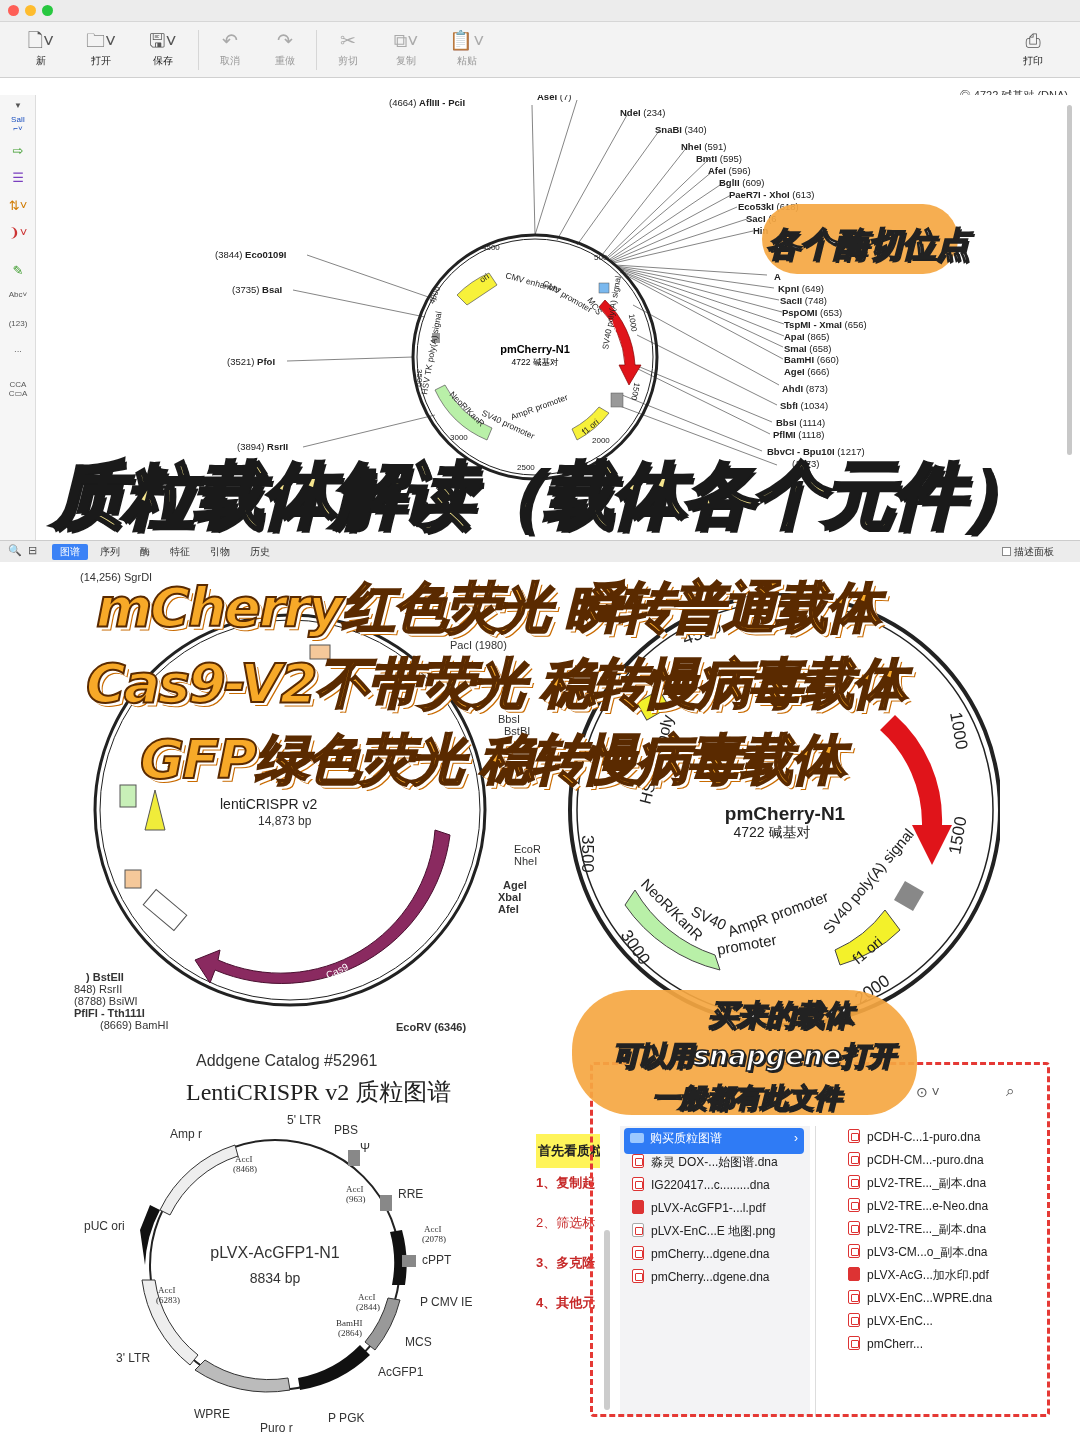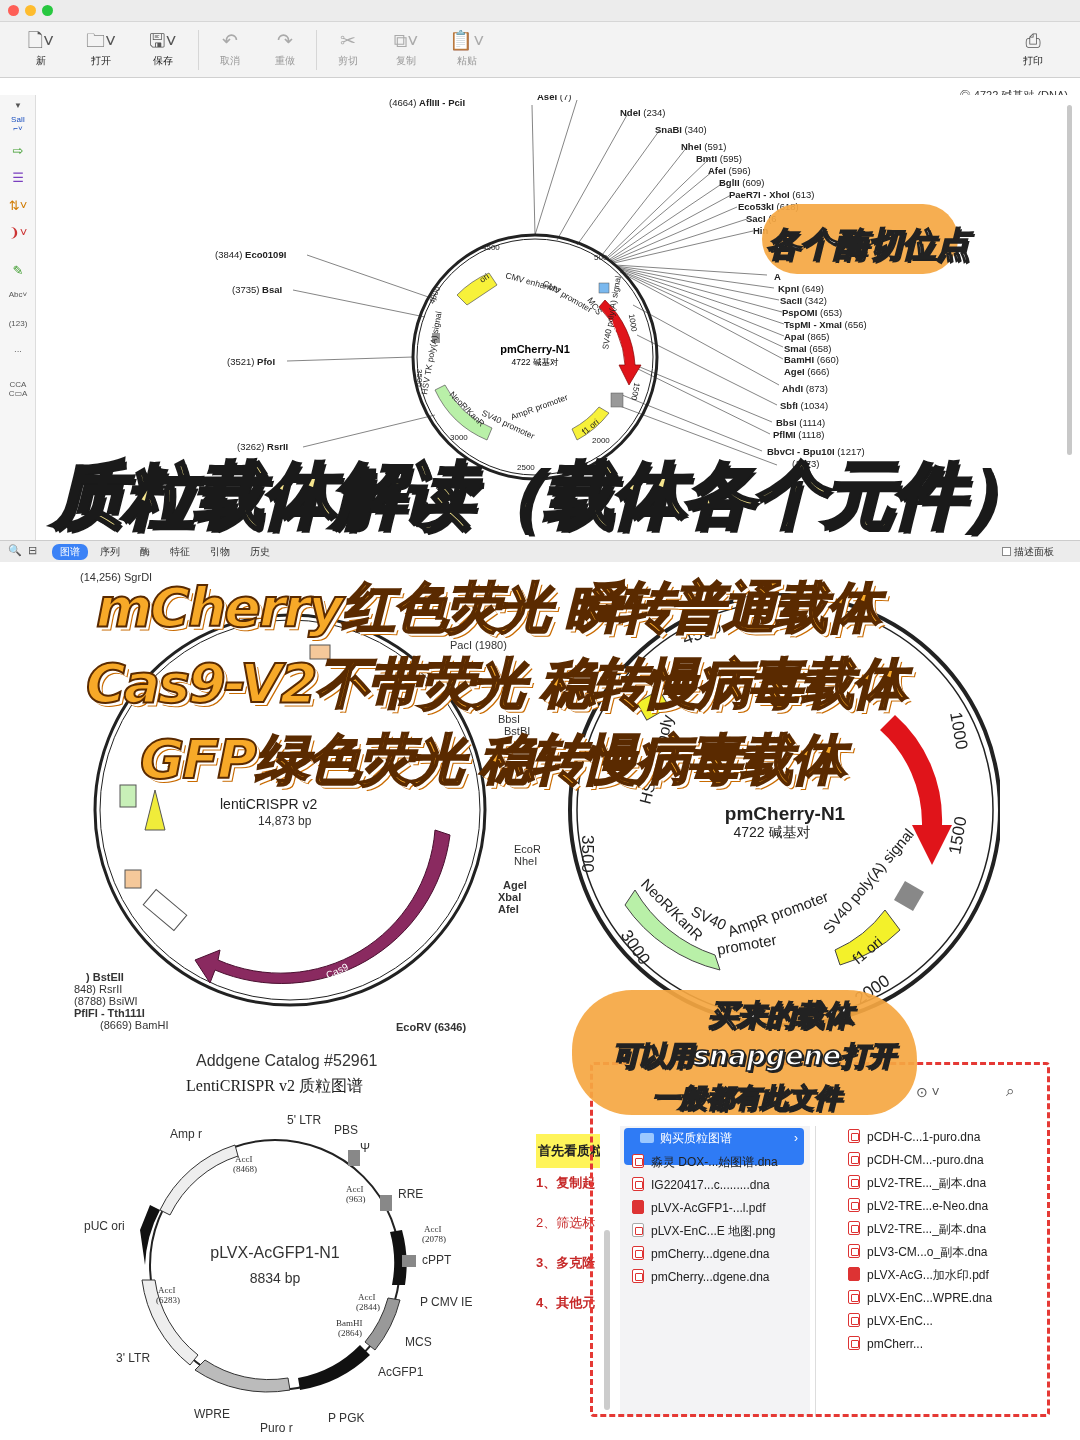--- a/index.html
+++ b/index.html
@@ -15,21 +15,21 @@
 .tb.dis{color:#999}.tb.dis .ic{color:#aaa}
 .tbsep{top:8px;width:1px;height:40px;background:#d6d6d6}
 .infobar{left:0;top:78px;width:1080px;height:17px;background:#fff}
 .leftbar{left:0;top:95px;width:36px;height:445px;background:#f6f6f6;border-right:1px solid #ddd}
 .lbi{left:6px;width:24px;height:18px;font-size:13px;text-align:center;color:#555}
 .maparea{left:37px;top:95px;width:1035px;height:445px;background:#fff;overflow:hidden}
 .elabel{font-size:9.5px;color:#222;white-space:nowrap}
 .elabel b{font-weight:bold}
 .tabsbar{left:0;top:540px;width:1080px;height:22px;background:#ececec;border-top:1px solid #ccc}
 .tab{top:3px;height:16px;font-size:10px;line-height:16px;padding:0 8px;color:#333}
-.tab.active{background:#3b82f6;color:#fff;border-radius:7px}
+.tab.active{background:#3b82f6;color:#fff;border-radius:2px}
 
 .bigtitle{left:10px;top:448px;width:1065px;text-align:center;font-size:72px;font-weight:bold;color:#f6e58d;letter-spacing:-2px;
  -webkit-text-stroke:3px #1a1a1a;text-shadow:3px 3px 0 #1a1a1a;font-style:italic;font-family:"DejaVu Sans",sans-serif}
 .blob{border-radius:40px;background:#f5a742;opacity:.92}
 .ovtext{font-weight:bold;font-style:italic;color:#fff;-webkit-text-stroke:1.5px #222;text-shadow:2px 2px 0 #222;font-family:"DejaVu Sans",sans-serif;white-space:nowrap}
 .subtitle{font-size:54px;font-weight:bold;font-style:italic;color:#f7a928;-webkit-text-stroke:2px #5a2a00;text-shadow:3px 3px 0 #fff,4px 4px 0 #c86a00;white-space:nowrap;letter-spacing:-2px;font-family:"DejaVu Sans",sans-serif}
 
 .finder{left:590px;top:1062px;width:460px;height:355px;border:3px dashed #e53935;border-radius:4px}
 .fsidebar{left:620px;top:1126px;width:190px;height:290px;background:#f3f3f5}
 .frow{font-size:12px;color:#222;height:23px;line-height:23px;white-space:nowrap}
@@ -182,36 +182,36 @@
       <text x="390" y="300" transform="rotate(-80 390 300)">HSV TK poly(A) signal</text>
     </g>
     <text x="498" y="258" font-size="11" font-weight="bold" text-anchor="middle" font-family="Liberation Sans, sans-serif">pmCherry-N1</text>
     <text x="498" y="270" font-size="8.5" text-anchor="middle" font-family="Liberation Sans, sans-serif">4722 碱基对</text>
   </svg>
 
   <div class="abs elabel" style="left:352px;top:2px"><span>(4664)</span> <b>AflIII - PciI</b></div>
   <div class="abs elabel" style="left:178px;top:154px"><span>(3844)</span> <b>Eco0109I</b></div>
   <div class="abs elabel" style="left:195px;top:189px"><span>(3735)</span> <b>BsaI</b></div>
   <div class="abs elabel" style="left:190px;top:261px"><span>(3521)</span> <b>PfoI</b></div>
-  <div class="abs elabel" style="left:200px;top:346px"><span>(3262)</span> <b>RsrII</b></div>
+  <div class="abs elabel" style="left:200px;top:346px"><span>(3894)</span> <b>RsrII</b></div>
 
   <div class="abs elabel" style="left:500px;top:-4px"><b>AseI</b> <span>(7)</span></div>
   <div class="abs elabel" style="left:583px;top:12px"><b>NdeI</b> <span>(234)</span></div>
   <div class="abs elabel" style="left:618px;top:29px"><b>SnaBI</b> <span>(340)</span></div>
   <div class="abs elabel" style="left:644px;top:46px"><b>NheI</b> <span>(591)</span></div>
   <div class="abs elabel" style="left:659px;top:58px"><b>BmtI</b> <span>(595)</span></div>
   <div class="abs elabel" style="left:671px;top:70px"><b>AfeI</b> <span>(596)</span></div>
   <div class="abs elabel" style="left:682px;top:82px"><b>BglII</b> <span>(609)</span></div>
   <div class="abs elabel" style="left:692px;top:94px"><b>PaeR7I - XhoI</b> <span>(613)</span></div>
   <div class="abs elabel" style="left:701px;top:106px"><b>Eco53kI</b> <span>(618)</span></div>
   <div class="abs elabel" style="left:709px;top:118px"><b>SacI</b> <span>(6</span></div>
   <div class="abs elabel" style="left:716px;top:130px"><b>Hin</b></div>
   <div class="abs elabel" style="left:737px;top:176px"><b>A</b></div>
   <div class="abs elabel" style="left:741px;top:188px"><b>KpnI</b> <span>(649)</span></div>
-  <div class="abs elabel" style="left:743px;top:200px"><b>SacII</b> <span>(342)</span></div>
+  <div class="abs elabel" style="left:743px;top:200px"><b>SacII</b> <span>(748)</span></div>
   <div class="abs elabel" style="left:745px;top:212px"><b>PspOMI</b> <span>(653)</span></div>
   <div class="abs elabel" style="left:747px;top:224px"><b>TspMI - XmaI</b> <span>(656)</span></div>
   <div class="abs elabel" style="left:747px;top:236px"><b>ApaI</b> <span>(865)</span></div>
   <div class="abs elabel" style="left:747px;top:248px"><b>SmaI</b> <span>(658)</span></div>
   <div class="abs elabel" style="left:747px;top:259px"><b>BamHI</b> <span>(660)</span></div>
   <div class="abs elabel" style="left:747px;top:271px"><b>AgeI</b> <span>(666)</span></div>
   <div class="abs elabel" style="left:745px;top:288px"><b>AhdI</b> <span>(873)</span></div>
   <div class="abs elabel" style="left:743px;top:305px"><b>SbfI</b> <span>(1034)</span></div>
   <div class="abs elabel" style="left:739px;top:322px"><b>BbsI</b> <span>(1114)</span></div>
   <div class="abs elabel" style="left:736px;top:334px"><b>PflMI</b> <span>(1118)</span></div>
@@ -262,21 +262,21 @@
     <text x="4" y="452" font-weight="bold">PflFI - Tth111I</text>
     <text x="30" y="464">(8669) BamHI</text>
     <text x="326" y="466" font-weight="bold">EcoRV (6346)</text>
     <text x="150" y="244" font-size="14" fill="#222">lentiCRISPR v2</text>
     <text x="188" y="260" font-size="12" fill="#333">14,873 bp</text>
     <text x="258" y="414" fill="#fff" font-size="10" transform="rotate(-25 258 414)">Cas9</text>
   </g>
 </svg>
 
 <div class="abs" style="left:196px;top:1052px;font-size:16px;font-weight:normal;color:#333">Addgene Catalog #52961</div>
-<div class="abs" style="left:186px;top:1076px;font-size:16px;font-family:'Liberation Serif',serif;color:#222">LentiCRISPR v2 质粒图谱</div>
+<div class="abs" style="left:186px;top:1076px;font-size:24px;font-family:'Liberation Serif',serif;color:#222">LentiCRISPR v2 质粒图谱</div>
 
 <svg class="abs" style="left:540px;top:565px" width="460" height="470">
   <circle cx="245" cy="245" r="215" fill="none" stroke="#222" stroke-width="4"></circle>
   <circle cx="245" cy="245" r="208" fill="none" stroke="#222" stroke-width="1.5"></circle>
   <path d="M355 150 A140 140 0 0 1 402 260 L412 260 L392 300 L372 260 L382 260 A125 125 0 0 0 340 165 Z" fill="#e0141a"></path>
   <path d="M360 365 A140 140 0 0 1 300 400 L295 385 A125 125 0 0 0 345 345 Z" fill="#f3f12a" stroke="#444"></path>
   <path d="M85 340 A160 160 0 0 0 180 405 L175 390 A145 145 0 0 1 95 325 Z" fill="#b9f0a8" stroke="#444"></path>
   <rect x="358" y="320" width="22" height="22" fill="#888" transform="rotate(30 369 331)"></rect>
   <rect x="100" y="130" width="26" height="20" fill="#f3f12a" stroke="#444" transform="rotate(-30 113 140)"></rect>
   <g font-family="Liberation Sans, sans-serif" fill="#222">
@@ -351,21 +351,21 @@
 <div class="abs" style="left:536px;top:1134px;font-size:13px;font-weight:bold;color:#222;background:#fff45a;padding:8px 2px">首先看质粒</div>
 <div class="abs" style="left:536px;top:1174px;font-size:13px;color:#c62828;font-weight:bold">1、复制起</div>
 <div class="abs" style="left:536px;top:1214px;font-size:13px;color:#c62828;font-weight:normal">2、筛选标</div>
 <div class="abs" style="left:536px;top:1254px;font-size:13px;color:#c62828;font-weight:bold">3、多克隆</div>
 <div class="abs" style="left:536px;top:1294px;font-size:13px;color:#c62828;font-weight:bold">4、其他元</div>
 
 <div class="abs" style="left:600px;top:1070px;width:445px;height:345px;background:#fff"></div>
 <div class="abs fsidebar"></div>
 <div class="abs" style="left:916px;top:1084px;font-size:14px;color:#555">⊙ ˅</div>
 <div class="abs" style="left:1006px;top:1082px;font-size:15px;color:#555">⌕</div>
-<div class="abs" style="left:624px;top:1128px;width:180px;height:37px;background:#2f7bf5;border-radius:4px;color:#fff;font-size:12px;line-height:20px;padding-left:16px"><span style="display:inline-block;width:14px;height:10px;background:#9cc8ff;border-radius:2px;margin-right:6px;vertical-align:-1px"></span><span>购买质粒图谱</span><span style="float:right;margin-right:6px">›</span></div>
+<div class="abs" style="left:624px;top:1128px;width:180px;height:26px;background:#2f7bf5;border-radius:4px;color:#fff;font-size:12px;line-height:20px;padding-left:6px"><span style="display:inline-block;width:14px;height:10px;background:#9cc8ff;border-radius:2px;margin-right:6px;vertical-align:-1px"></span><span>购买质粒图谱</span><span style="float:right;margin-right:6px">›</span></div>
 
 <div class="abs" style="left:632px;top:1151px;width:175px">
   <div class="frow"><span class="fico"></span><span>淼灵 DOX-...始图谱.dna</span></div>
   <div class="frow"><span class="fico"></span><span>IG220417...c.........dna</span></div>
   <div class="frow"><span class="fico" style="background:#d33"></span><span>pLVX-AcGFP1-...l.pdf</span></div>
   <div class="frow"><span class="fico" style="border-color:#aaa"></span><span>pLVX-EnC...E 地图.png</span></div>
   <div class="frow"><span class="fico"></span><span>pmCherry...dgene.dna</span></div>
   <div class="frow"><span class="fico"></span><span>pmCherry...dgene.dna</span></div>
 </div>
 <div class="abs" style="left:604px;top:1230px;width:6px;height:180px;background:#ccc;border-radius:3px"></div>

